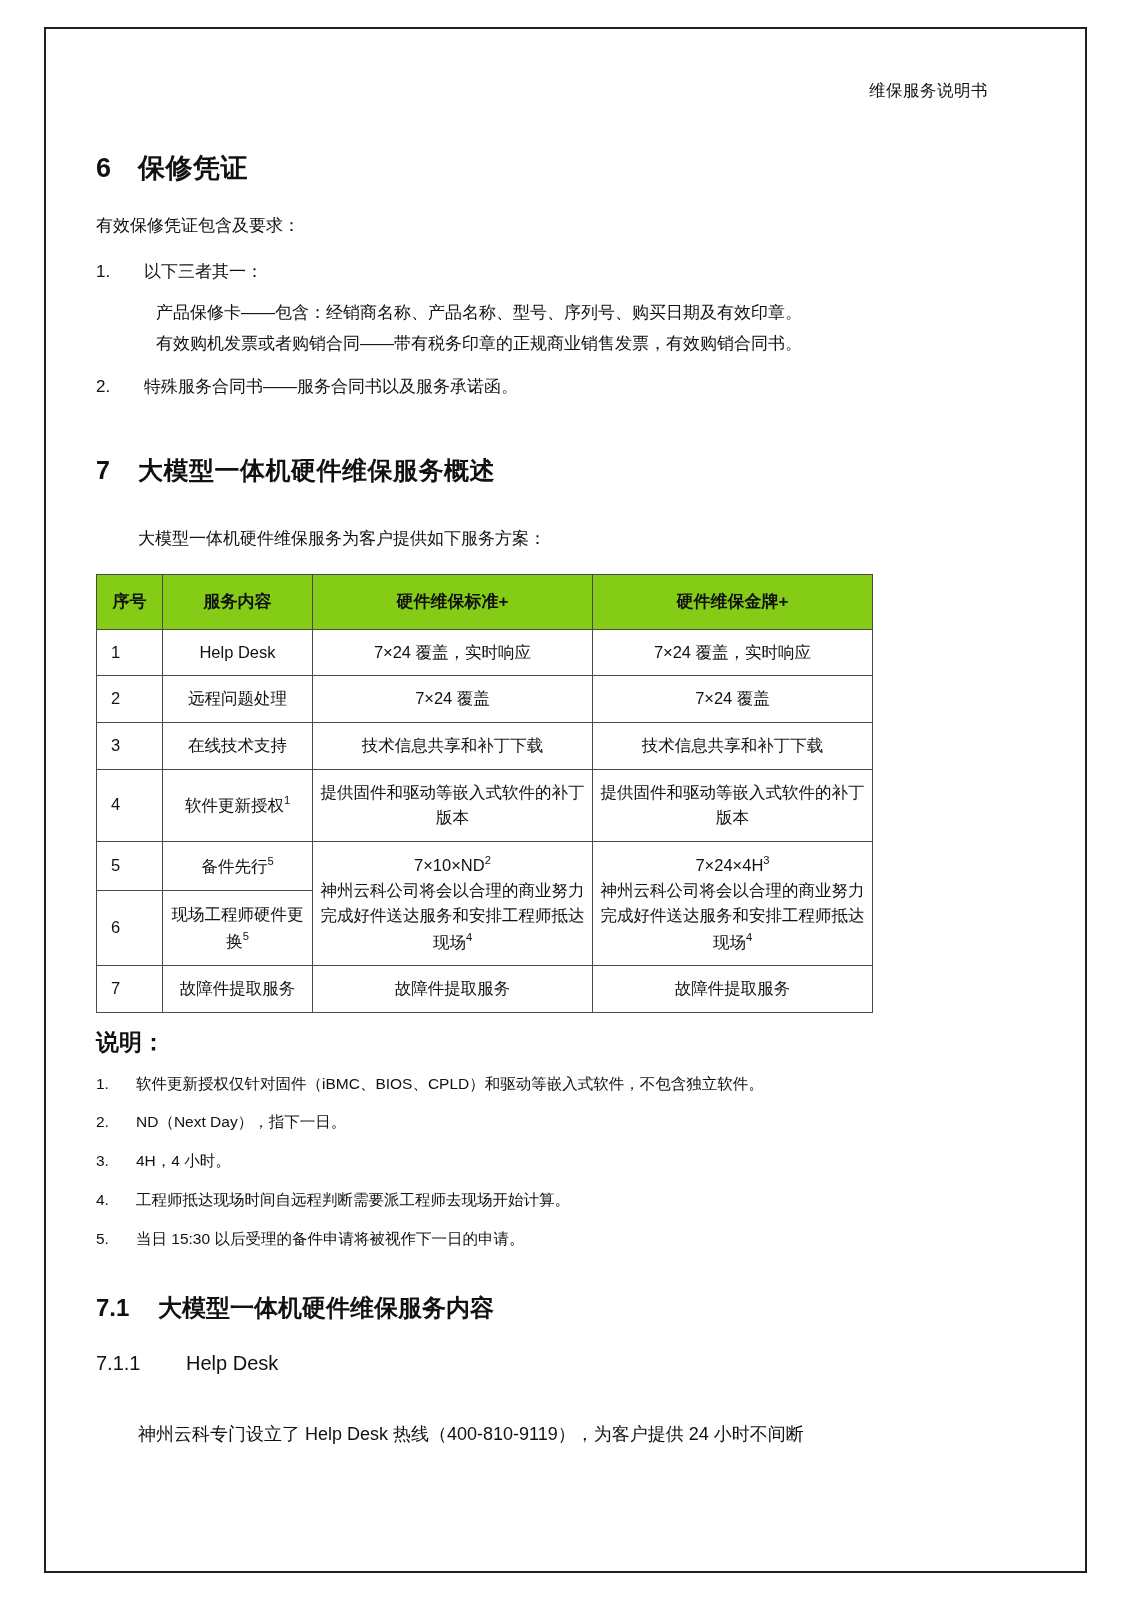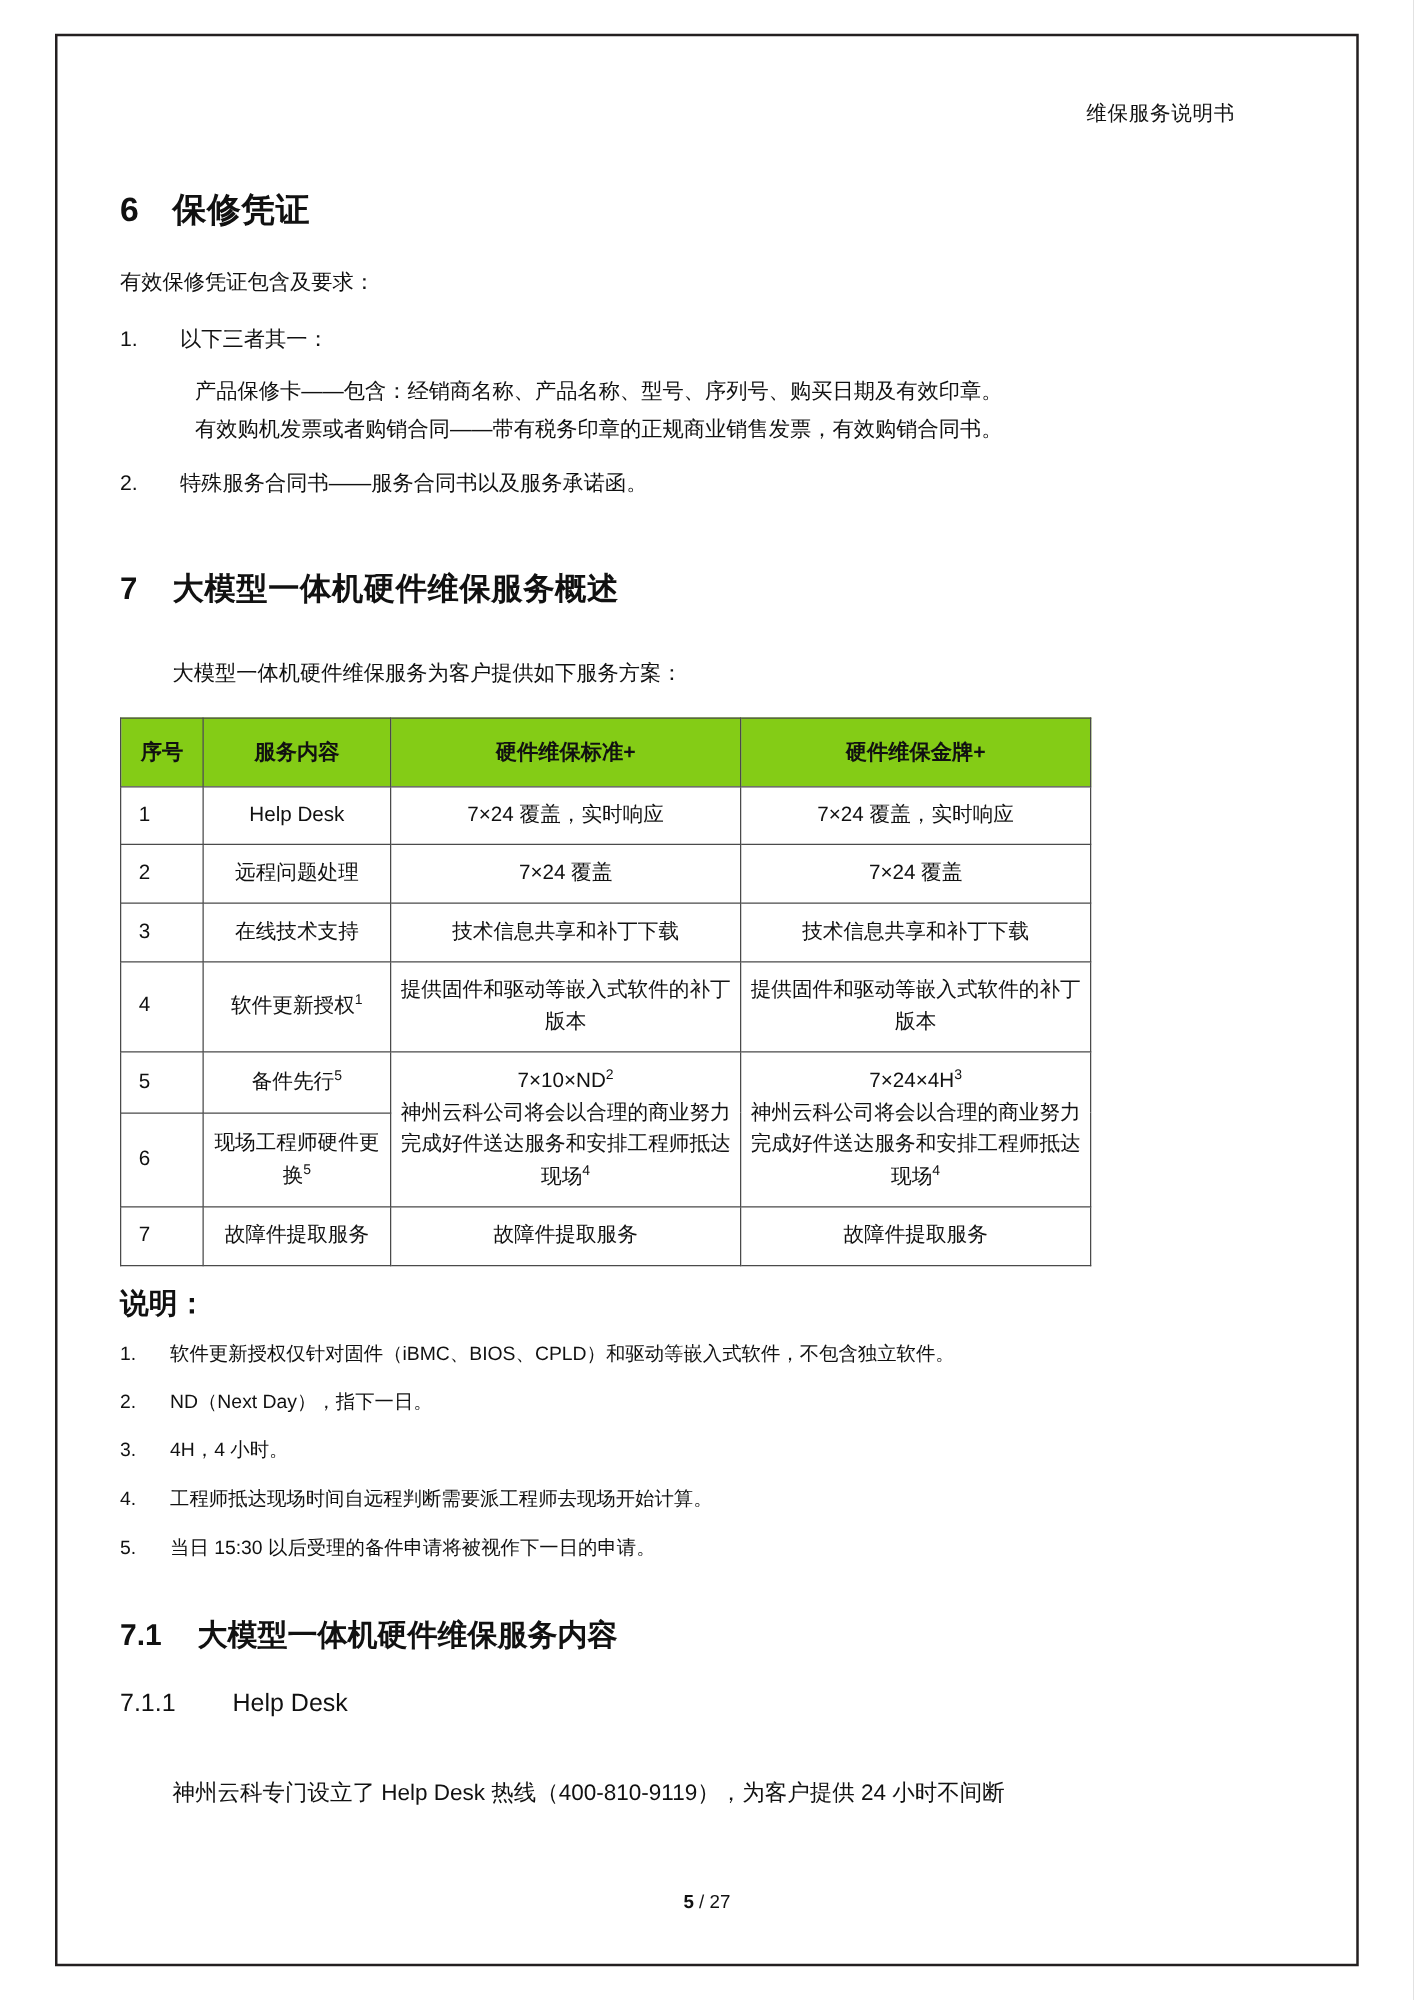--- a/index.html
+++ b/index.html
@@ -321,18 +321,13 @@
     </h3>
 
     <h4 class="sec">
       <span class="num">7.1.1</span><span>Help Desk</span>
     </h4>
 
     <div class="body-para">神州云科专门设立了 Help Desk 热线（400-810-9119），为客户提供 24 小时不间断</div>
 
   </div>
 
-  <div class="footer">
-    <span class="b">5</span>
-    <span>/</span>
-    <span>27</span>
-  </div>
 </div>
 
 </body></html>

